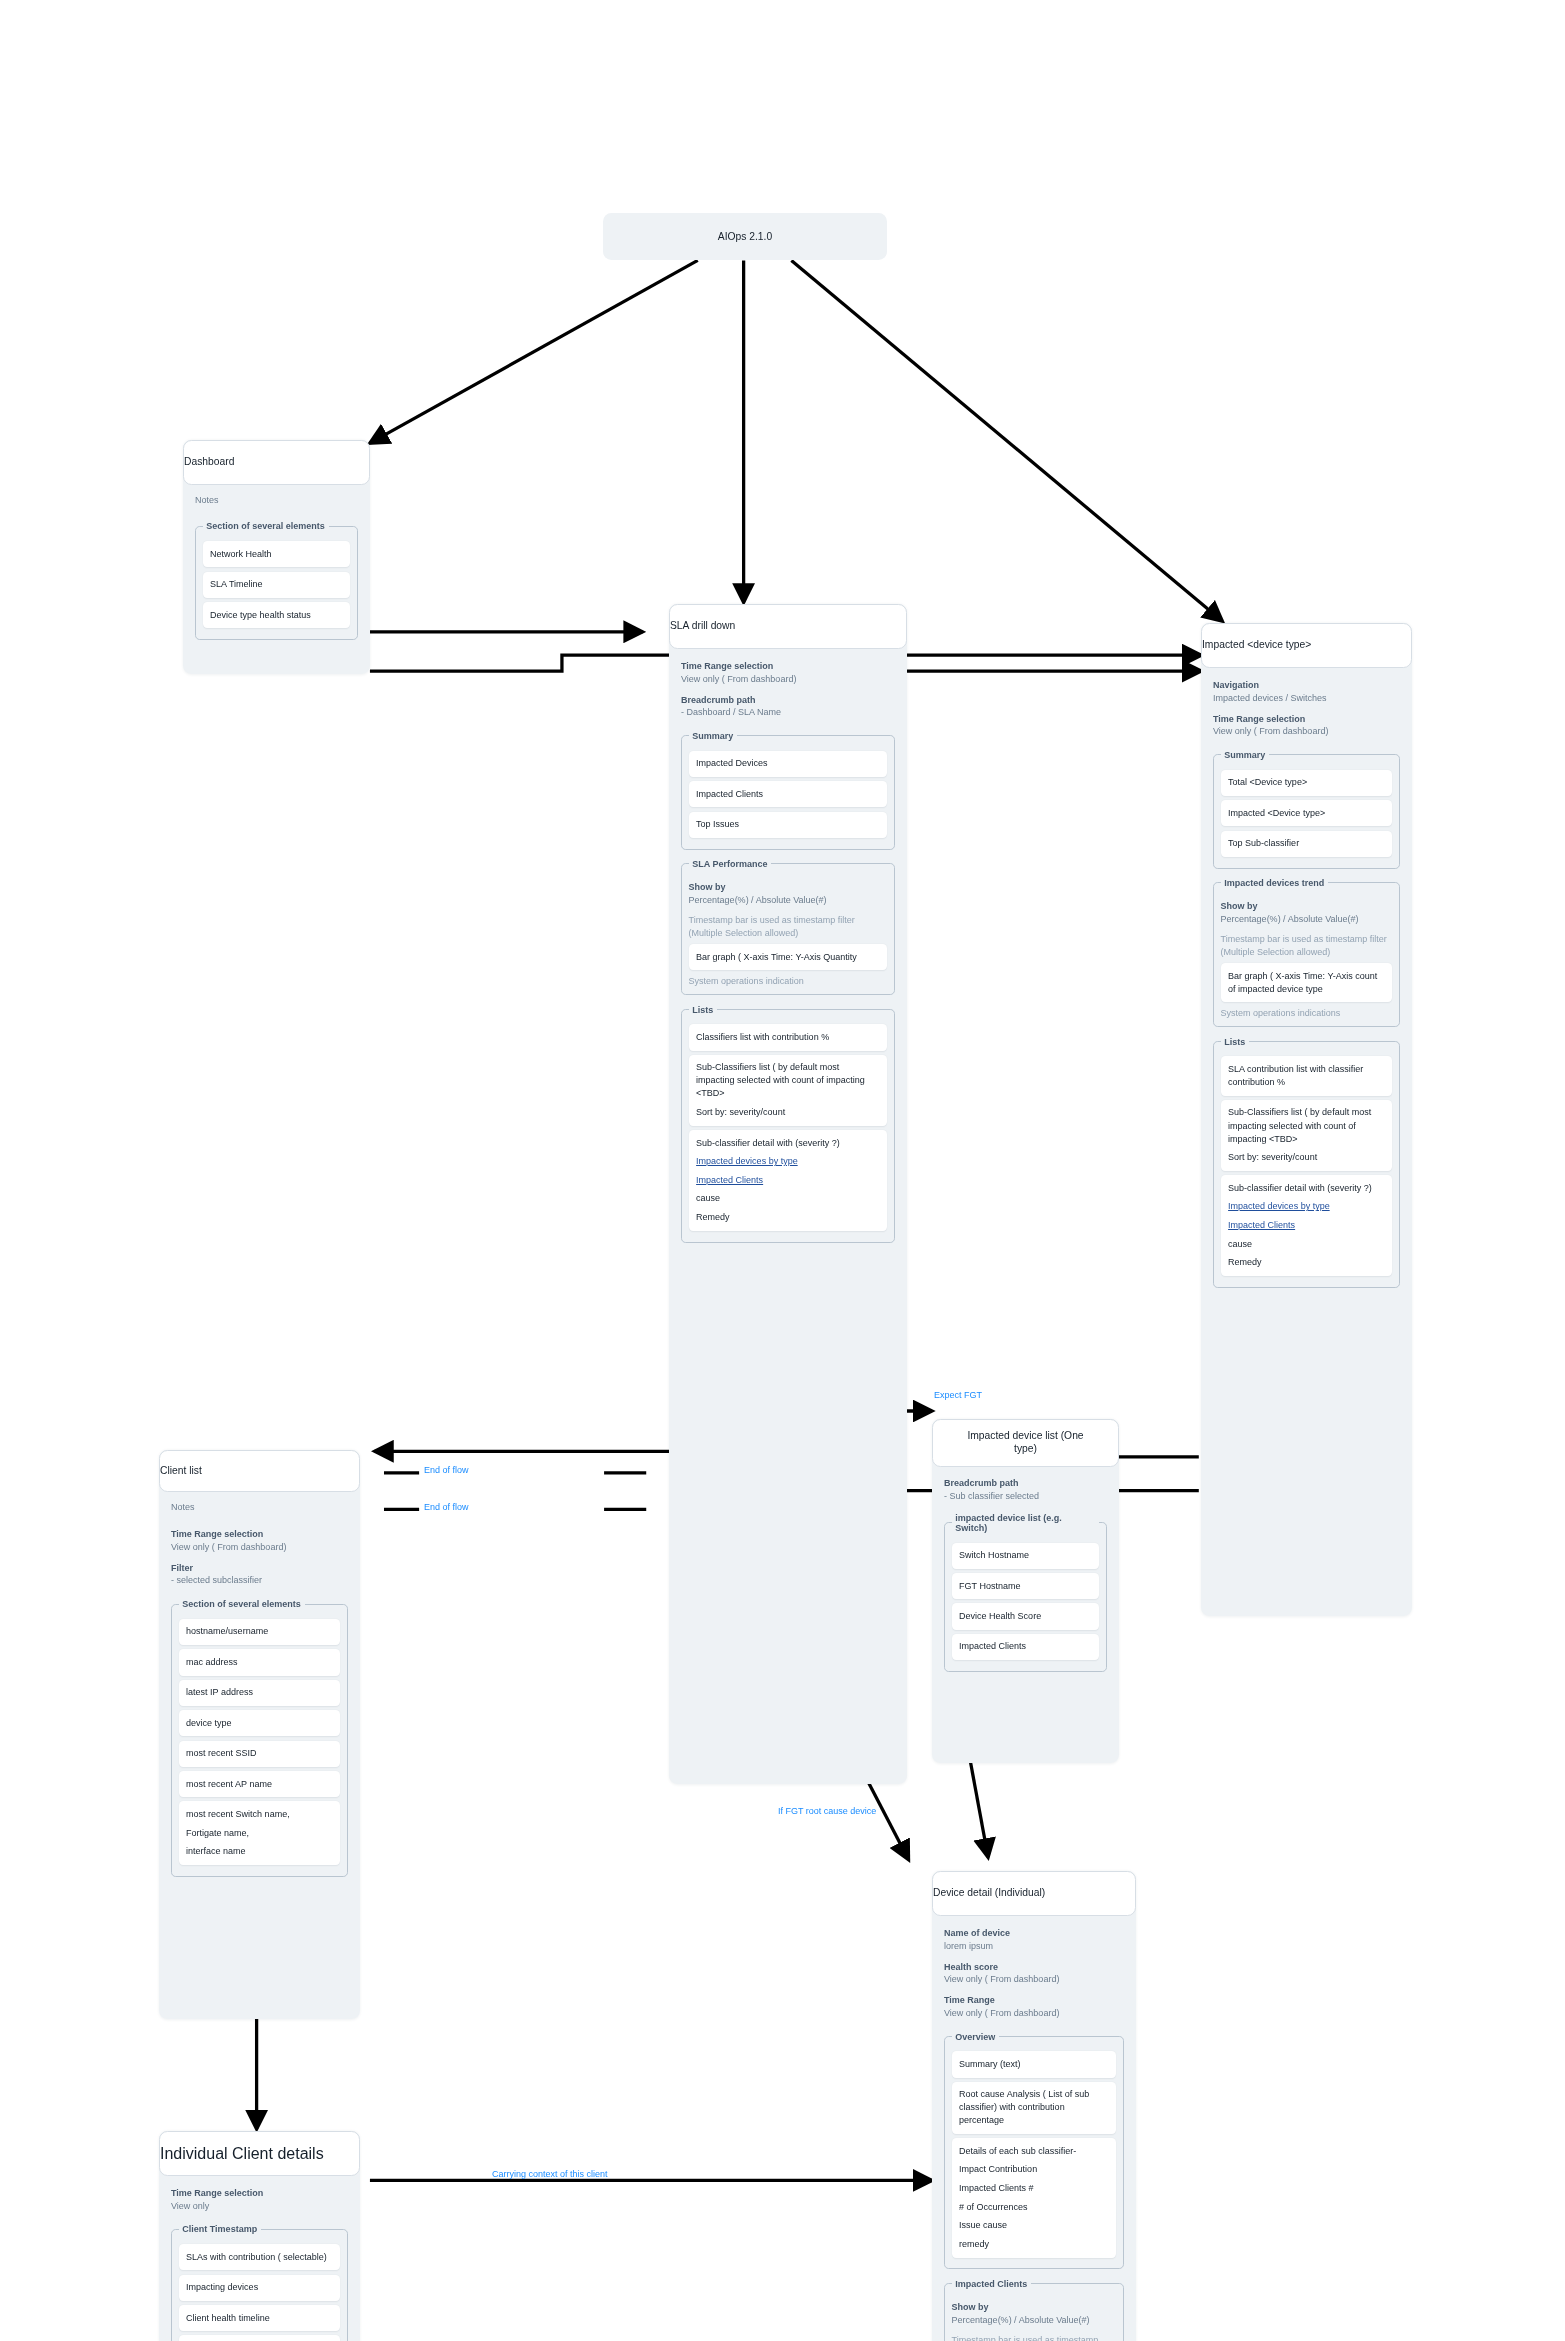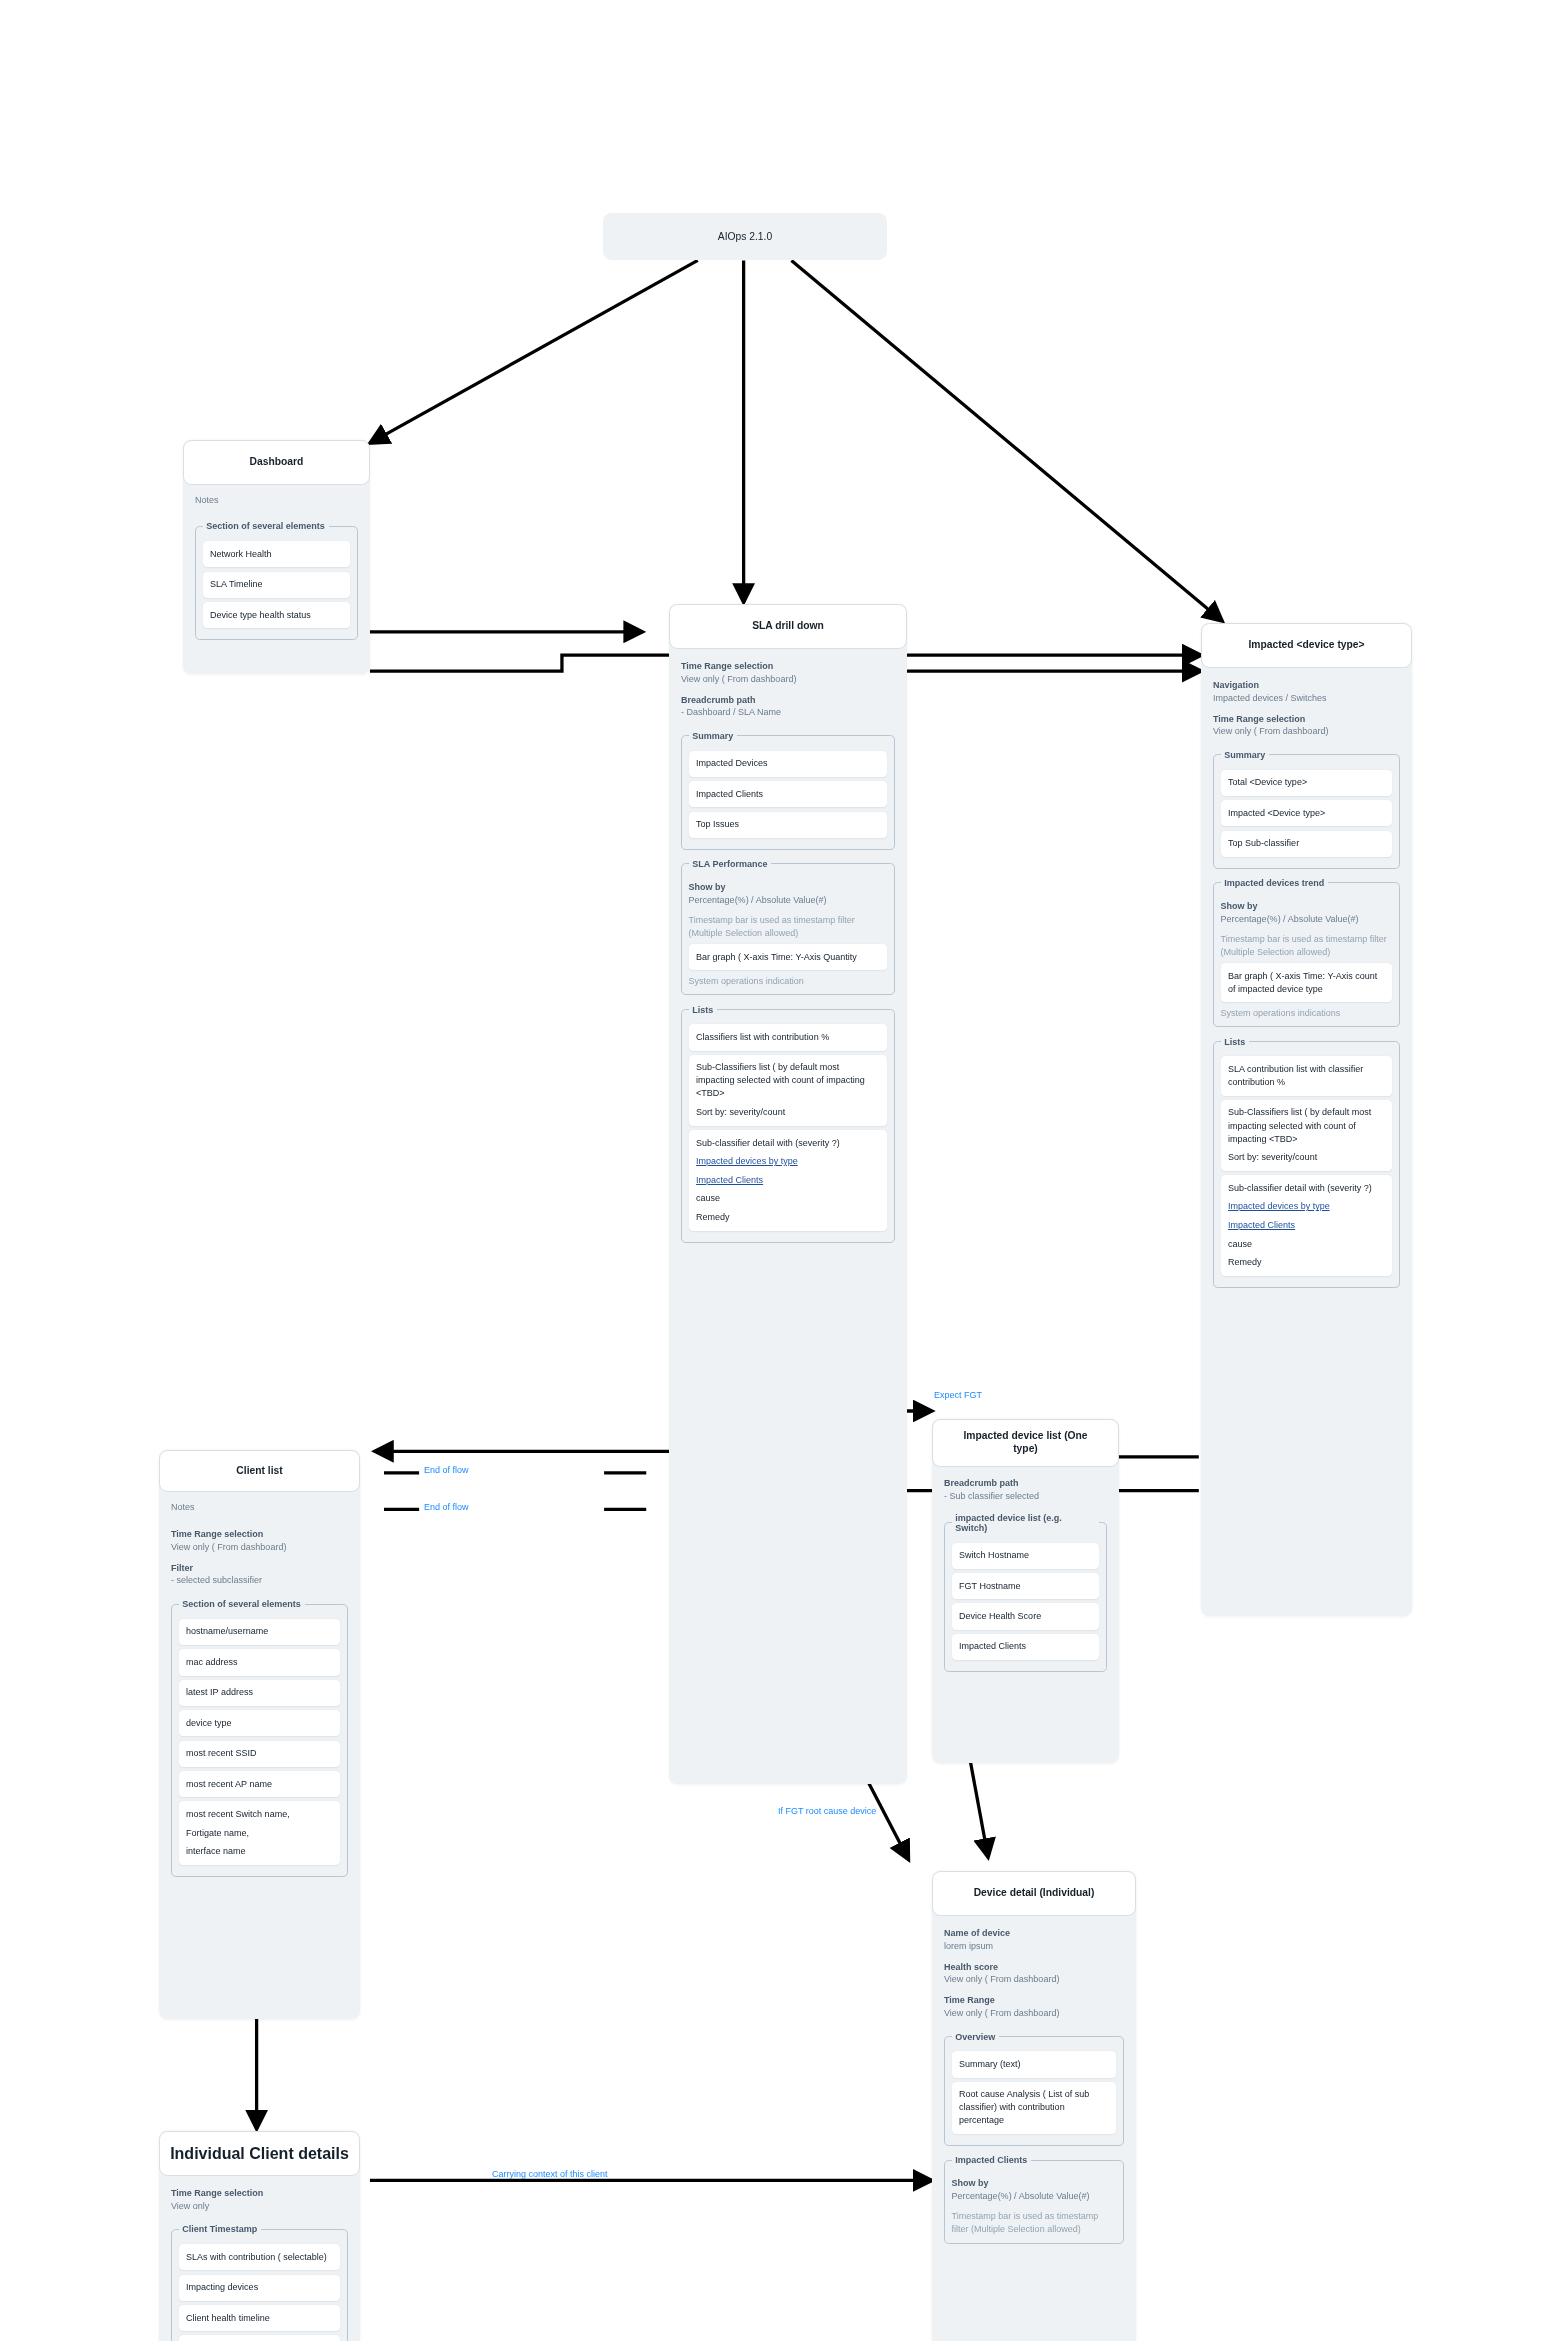--- a/index.html
+++ b/index.html
@@ -27,25 +27,25 @@
     z-index: 2;
     border-radius: 8.4px;
     background: #eef2f5;
     box-shadow: 0 0.9px 2.8px rgba(30,50,70,0.07);
   }
   .node-title {
     background: #ffffff;
     border: 0.5px solid #d7dee5;
     border-radius: 8.4px;
     text-align: center;
-    font-weight: bold;
+    font-weight: normal;
     color: #16202b;
     display: flex;
     align-items: center;
-    justify-content: center;
+    justify-content: flex-start;
     line-height: 1.25;
   }
   .node-body {
     padding: 20px 12px 12px 12px;
   }
   .simple-node {
     background: #eef2f5;
     border-radius: 8.4px;
     display: flex;
     align-items: center;
@@ -354,20 +354,28 @@
       </div>
       <div class="meta">
         <div class="meta-label">Time Range</div>
         <div class="meta-value">View only ( From dashboard)</div>
       </div>
 
       <fieldset class="group" style="margin-top:12px;">
         <legend>Overview</legend>
         <div class="card">Summary (text)</div>
         <div class="card">Root cause Analysis ( List of sub classifier) with contribution percentage</div>
+        <div class="card">
+          <span>Details of each sub classifier-</span>
+          <span class="sub">Impact Contribution</span>
+          <span class="sub">Impacted Clients #</span>
+          <span class="sub"># of Occurrences</span>
+          <span class="sub">Issue cause</span>
+          <span class="sub">remedy</span>
+        </div>
       </fieldset>
 
       <fieldset class="group">
         <legend>Impacted Clients</legend>
         <div class="spacer8"></div>
         <div class="grp-sub grp-sub-bold">Show by</div>
         <div class="grp-sub grp-sub-muted">Percentage(%) / Absolute Value(#)</div>
         <div class="spacer8"></div>
         <div class="grp-sub grp-sub-faint">Timestamp bar is used as timestamp filter (Multiple Selection allowed)</div>
 

